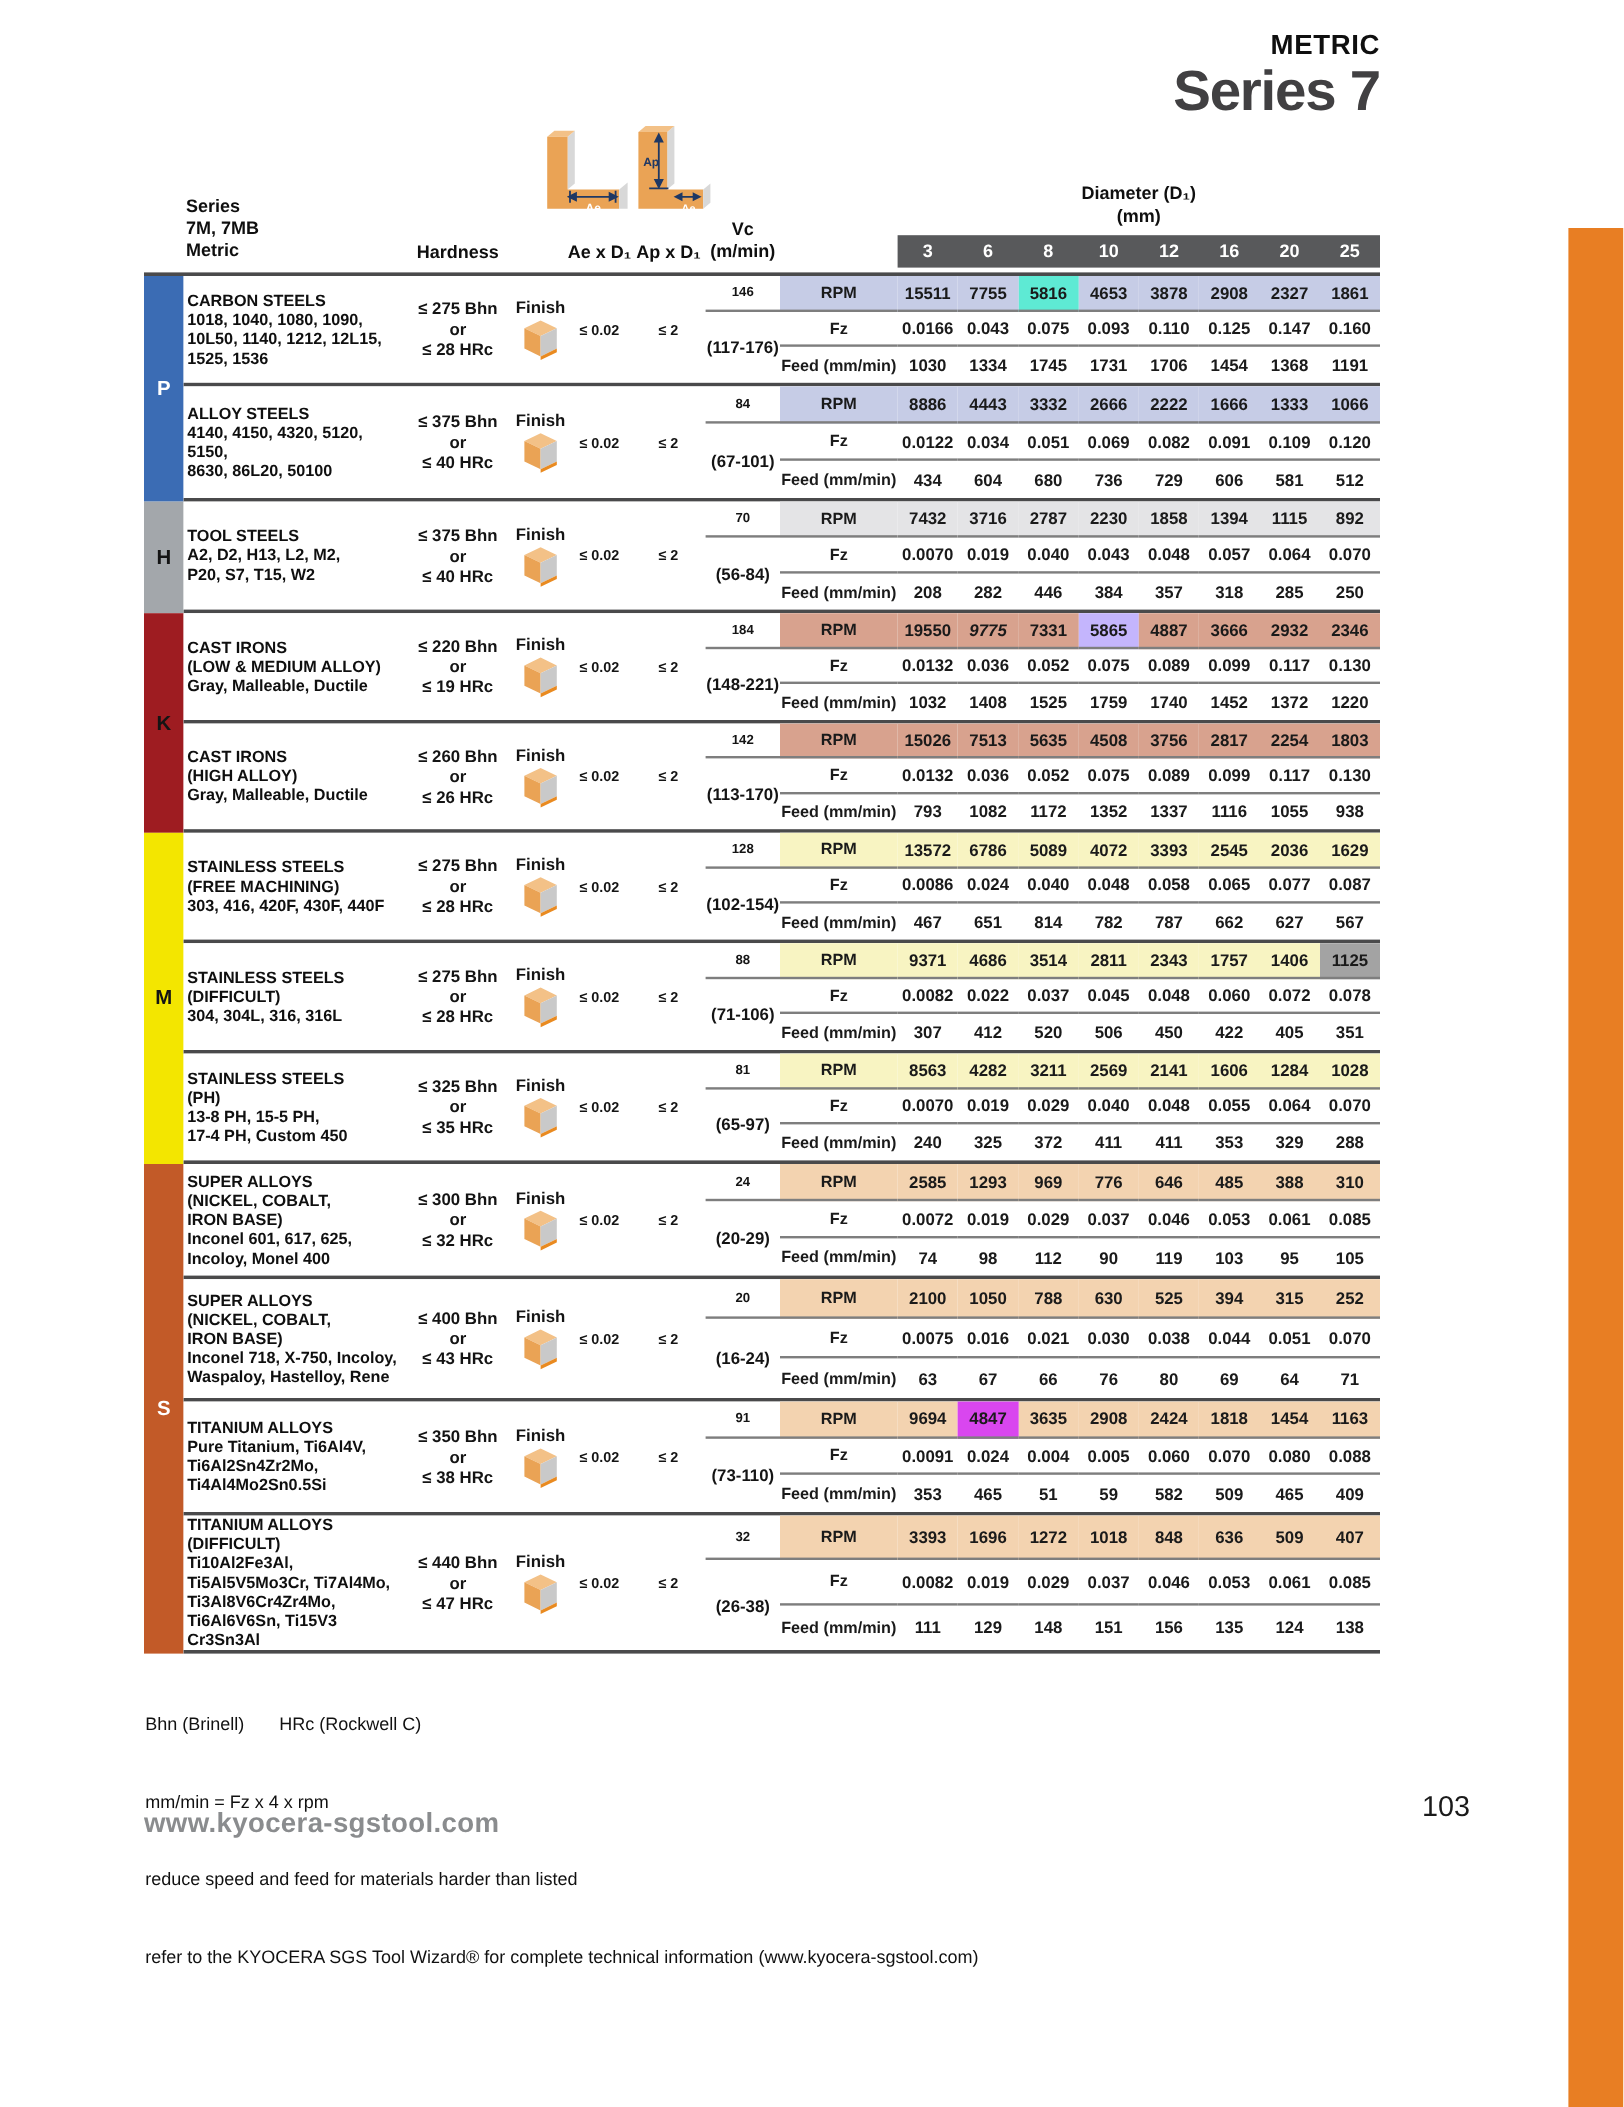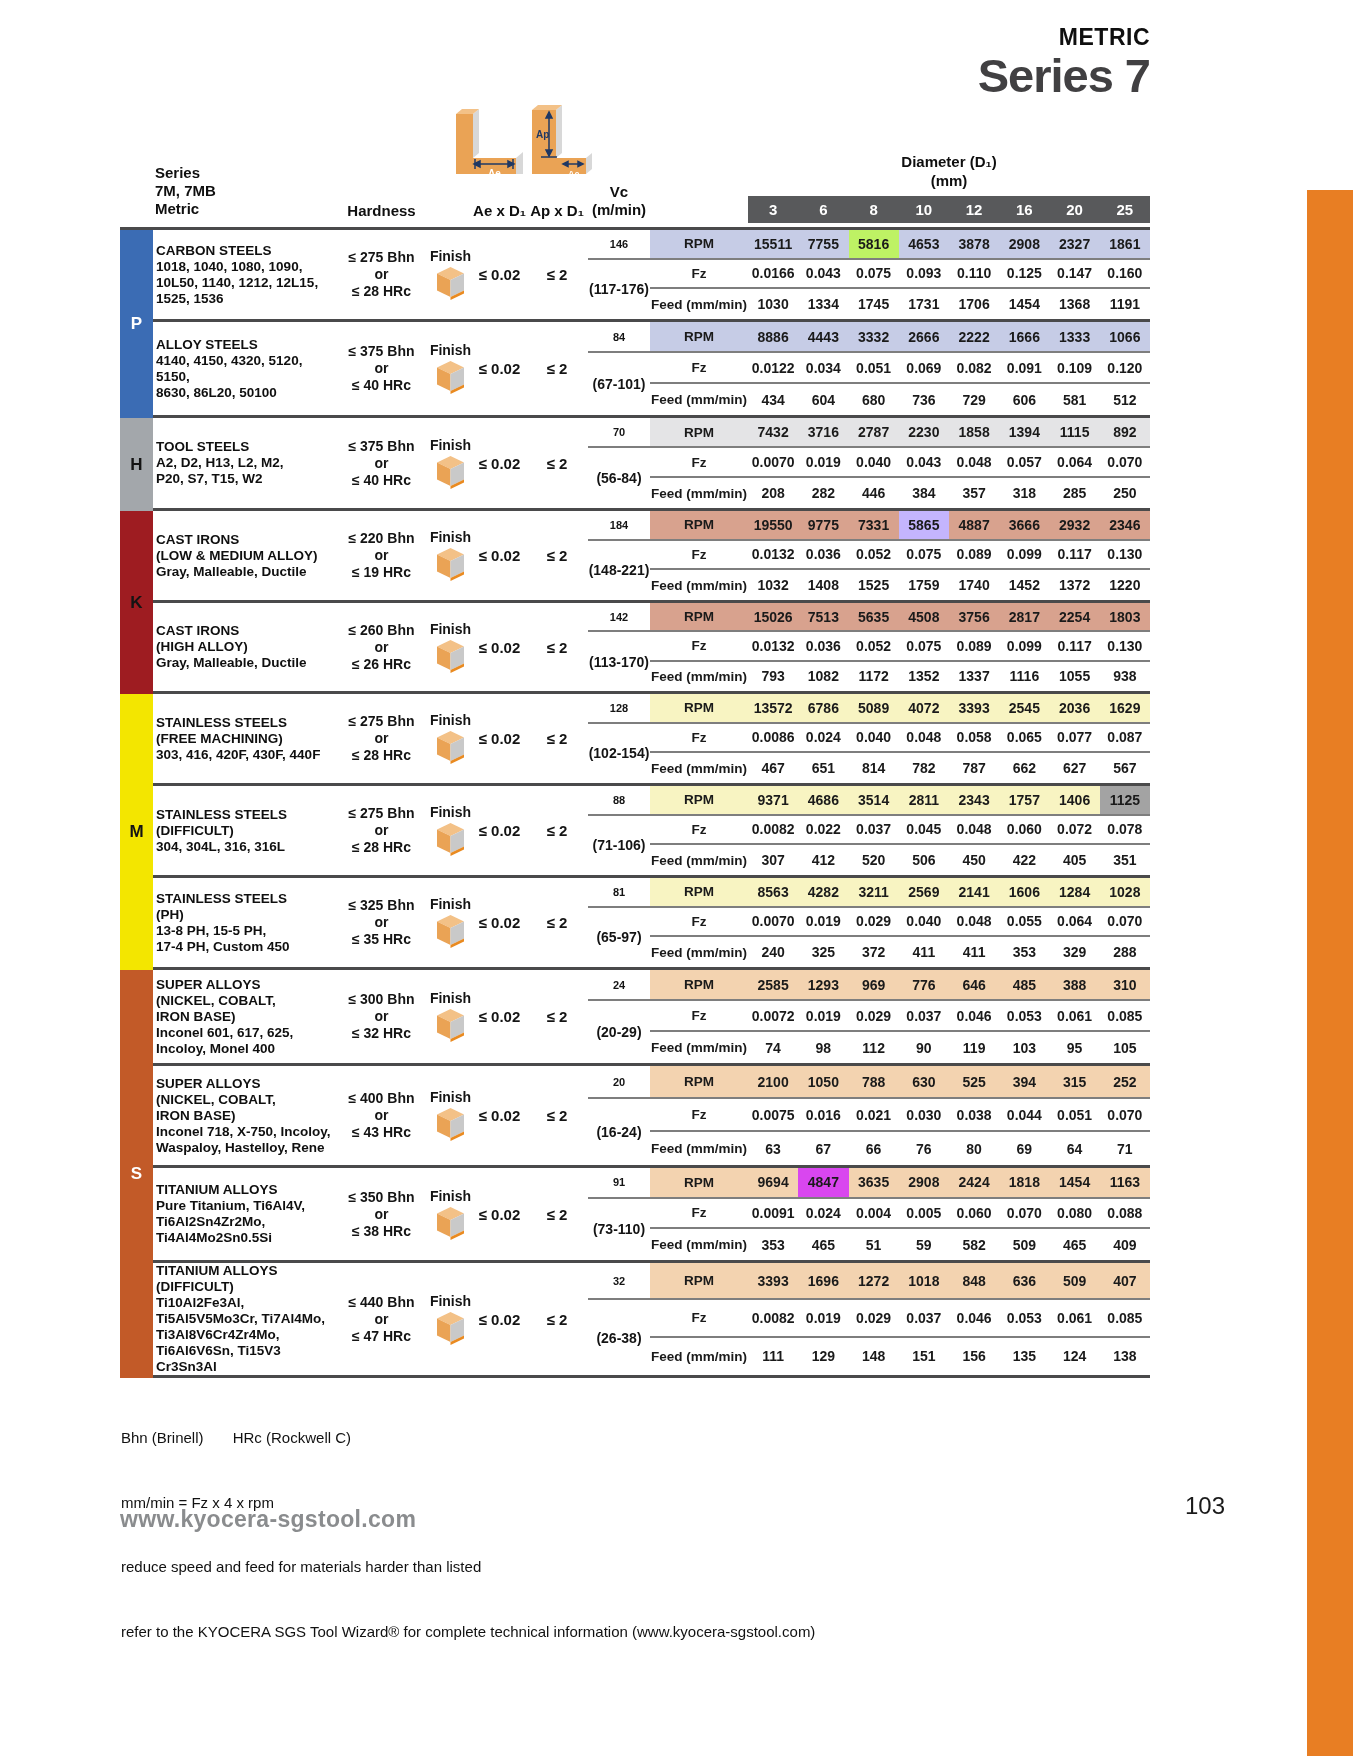--- a/index.html
+++ b/index.html
@@ -29,21 +29,21 @@
             font-weight:bold;font-size:17px;}
   .gblocks{width:997px;}
   .block{display:grid;grid-template-columns:182px 93px 45px 53px 62px 62px 500px;
          border-bottom:3px solid #4A4A4B;box-sizing:border-box;background:#fff;}
   .mat{display:flex;flex-direction:column;justify-content:center;padding-left:3px;
        font-weight:bold;font-size:13.5px;line-height:16px;color:#0f0f0f;}
   .hard{display:flex;flex-direction:column;justify-content:center;text-align:center;
         font-weight:bold;font-size:14px;line-height:17px;}
   .fin{display:flex;flex-direction:column;align-items:center;justify-content:center;
        font-weight:bold;font-size:14px;gap:2px;}
-  .aecell,.apcell{display:flex;align-items:center;justify-content:center;font-weight:bold;font-size:15px;}
+  .aecell,.apcell{display:flex;align-items:center;justify-content:center;font-weight:bold;font-size:12px;}
   .vcc{position:relative;display:grid;grid-template-rows:1fr 2fr;}
   .vcnum{display:flex;align-items:center;justify-content:center;font-weight:bold;font-size:11px;
          border-bottom:2px solid #7E7E7E;}
   .vcrange{position:absolute;left:0;right:0;top:66.6%;transform:translateY(-50%);
            text-align:center;font-weight:bold;font-size:14px;}
   .data{display:grid;grid-template-columns:98px repeat(8,1fr);grid-template-rows:repeat(3,1fr);}
   .data div{display:flex;align-items:center;justify-content:center;font-weight:bold;
             font-size:14px;color:#1a1a1a;}
   .data .lab{font-size:13.5px;}
   .data .r1,.data .r2{border-bottom:2px solid #7E7E7E;}
@@ -149,21 +149,21 @@
             <div class="aecell">≤ 0.02</div>
             <div class="apcell">≤ 2</div>
             <div class="vcc">
               <div class="vcnum">146</div>
               <div class="vcrange">(117-176)</div>
             </div>
             <div class="data">
               <div class="lab r1" style="background: rgb(198, 204, 230);">RPM</div>
               <div class="val r1" style="background: rgb(198, 204, 230);">15511</div>
               <div class="val r1" style="background: rgb(198, 204, 230);">7755</div>
-              <div class="val r1" style="background: #bef264;">5816</div>
+              <div class="val r1" style="background: #5eead4;">5816</div>
               <div class="val r1" style="background: rgb(198, 204, 230);">4653</div>
               <div class="val r1" style="background: rgb(198, 204, 230);">3878</div>
               <div class="val r1" style="background: rgb(198, 204, 230);">2908</div>
               <div class="val r1" style="background: rgb(198, 204, 230);">2327</div>
               <div class="val r1" style="background: rgb(198, 204, 230);">1861</div>
               <div class="lab r2">Fz</div>
               <div class="val r2">0.0166</div>
               <div class="val r2">0.043</div>
               <div class="val r2">0.075</div>
               <div class="val r2">0.093</div>
@@ -326,21 +326,21 @@
             </div>
             <div class="aecell">≤ 0.02</div>
             <div class="apcell">≤ 2</div>
             <div class="vcc">
               <div class="vcnum">184</div>
               <div class="vcrange">(148-221)</div>
             </div>
             <div class="data">
               <div class="lab r1" style="background: rgb(216, 162, 142);">RPM</div>
               <div class="val r1" style="background: rgb(216, 162, 142);">19550</div>
-              <div class="val r1" style="background: rgb(216, 162, 142);">9775</div>
+              <div class="val r1" style="background: rgb(216, 162, 142); font-style: italic;">9775</div>
               <div class="val r1" style="background: rgb(216, 162, 142);">7331</div>
               <div class="val r1" style="background: #c4b5fd;">5865</div>
               <div class="val r1" style="background: rgb(216, 162, 142);">4887</div>
               <div class="val r1" style="background: rgb(216, 162, 142);">3666</div>
               <div class="val r1" style="background: rgb(216, 162, 142);">2932</div>
               <div class="val r1" style="background: rgb(216, 162, 142);">2346</div>
               <div class="lab r2">Fz</div>
               <div class="val r2">0.0132</div>
               <div class="val r2">0.036</div>
               <div class="val r2">0.052</div>

